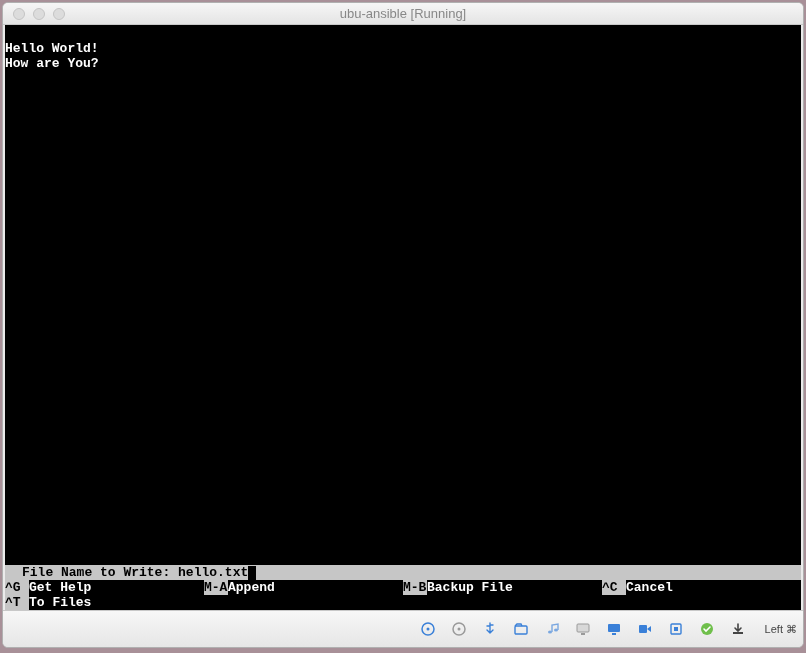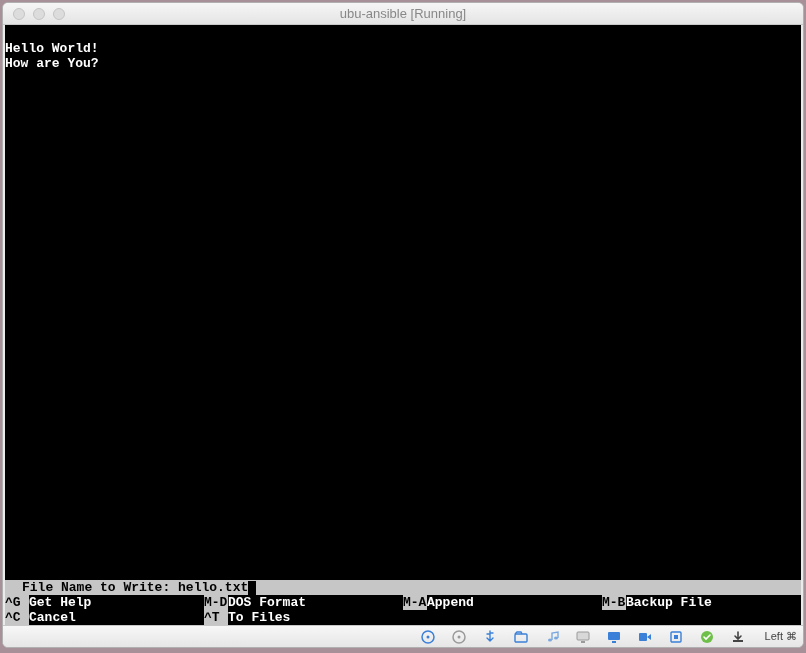--- a/index.html
+++ b/index.html
@@ -108,21 +108,21 @@
   .sc .key {
     background: #c6c6c6;
     color: #000;
     padding: 0 0;
     display: inline-block;
     min-width: 24px;
     text-align: left;
   }
   .sc .lbl { }
   .vm-statusbar {
-    height: 22px;
+    height: 37px;
     background: linear-gradient(#f7f7f7, #e6e6e6);
     border-top: 1px solid #c8c8c8;
     display: flex;
     align-items: center;
     justify-content: flex-end;
     gap: 15px;
     padding: 0 6px;
     font-family: "Helvetica Neue", Arial, sans-serif;
     font-size: 11px;
     color: #333;
@@ -151,21 +151,20 @@
   </div>
 
   <div class="term">
     <div class="content"><span>Hello World!</span>
 <span>How are You?</span></div>
     <div class="promptbar">
       <span>File Name to Write: </span><span>hello.txt</span><span class="cursor"></span>
     </div>
     <div class="shortcuts">
       <div class="sc"><span class="key">^G</span><span class="lbl">Get Help</span></div>
-      <div class="sc"><span class="key">M-D</span><span class="lbl">DOS Format</span></div>
       <div class="sc"><span class="key">M-A</span><span class="lbl">Append</span></div>
       <div class="sc"><span class="key">M-B</span><span class="lbl">Backup File</span></div>
       <div class="sc"><span class="key">^C</span><span class="lbl">Cancel</span></div>
       <div class="sc"><span class="key">^T</span><span class="lbl">To Files</span></div>
     </div>
   </div>
 
   <div class="vm-statusbar">
     <span class="ico">
       <svg width="16" height="16" viewBox="0 0 16 16">

